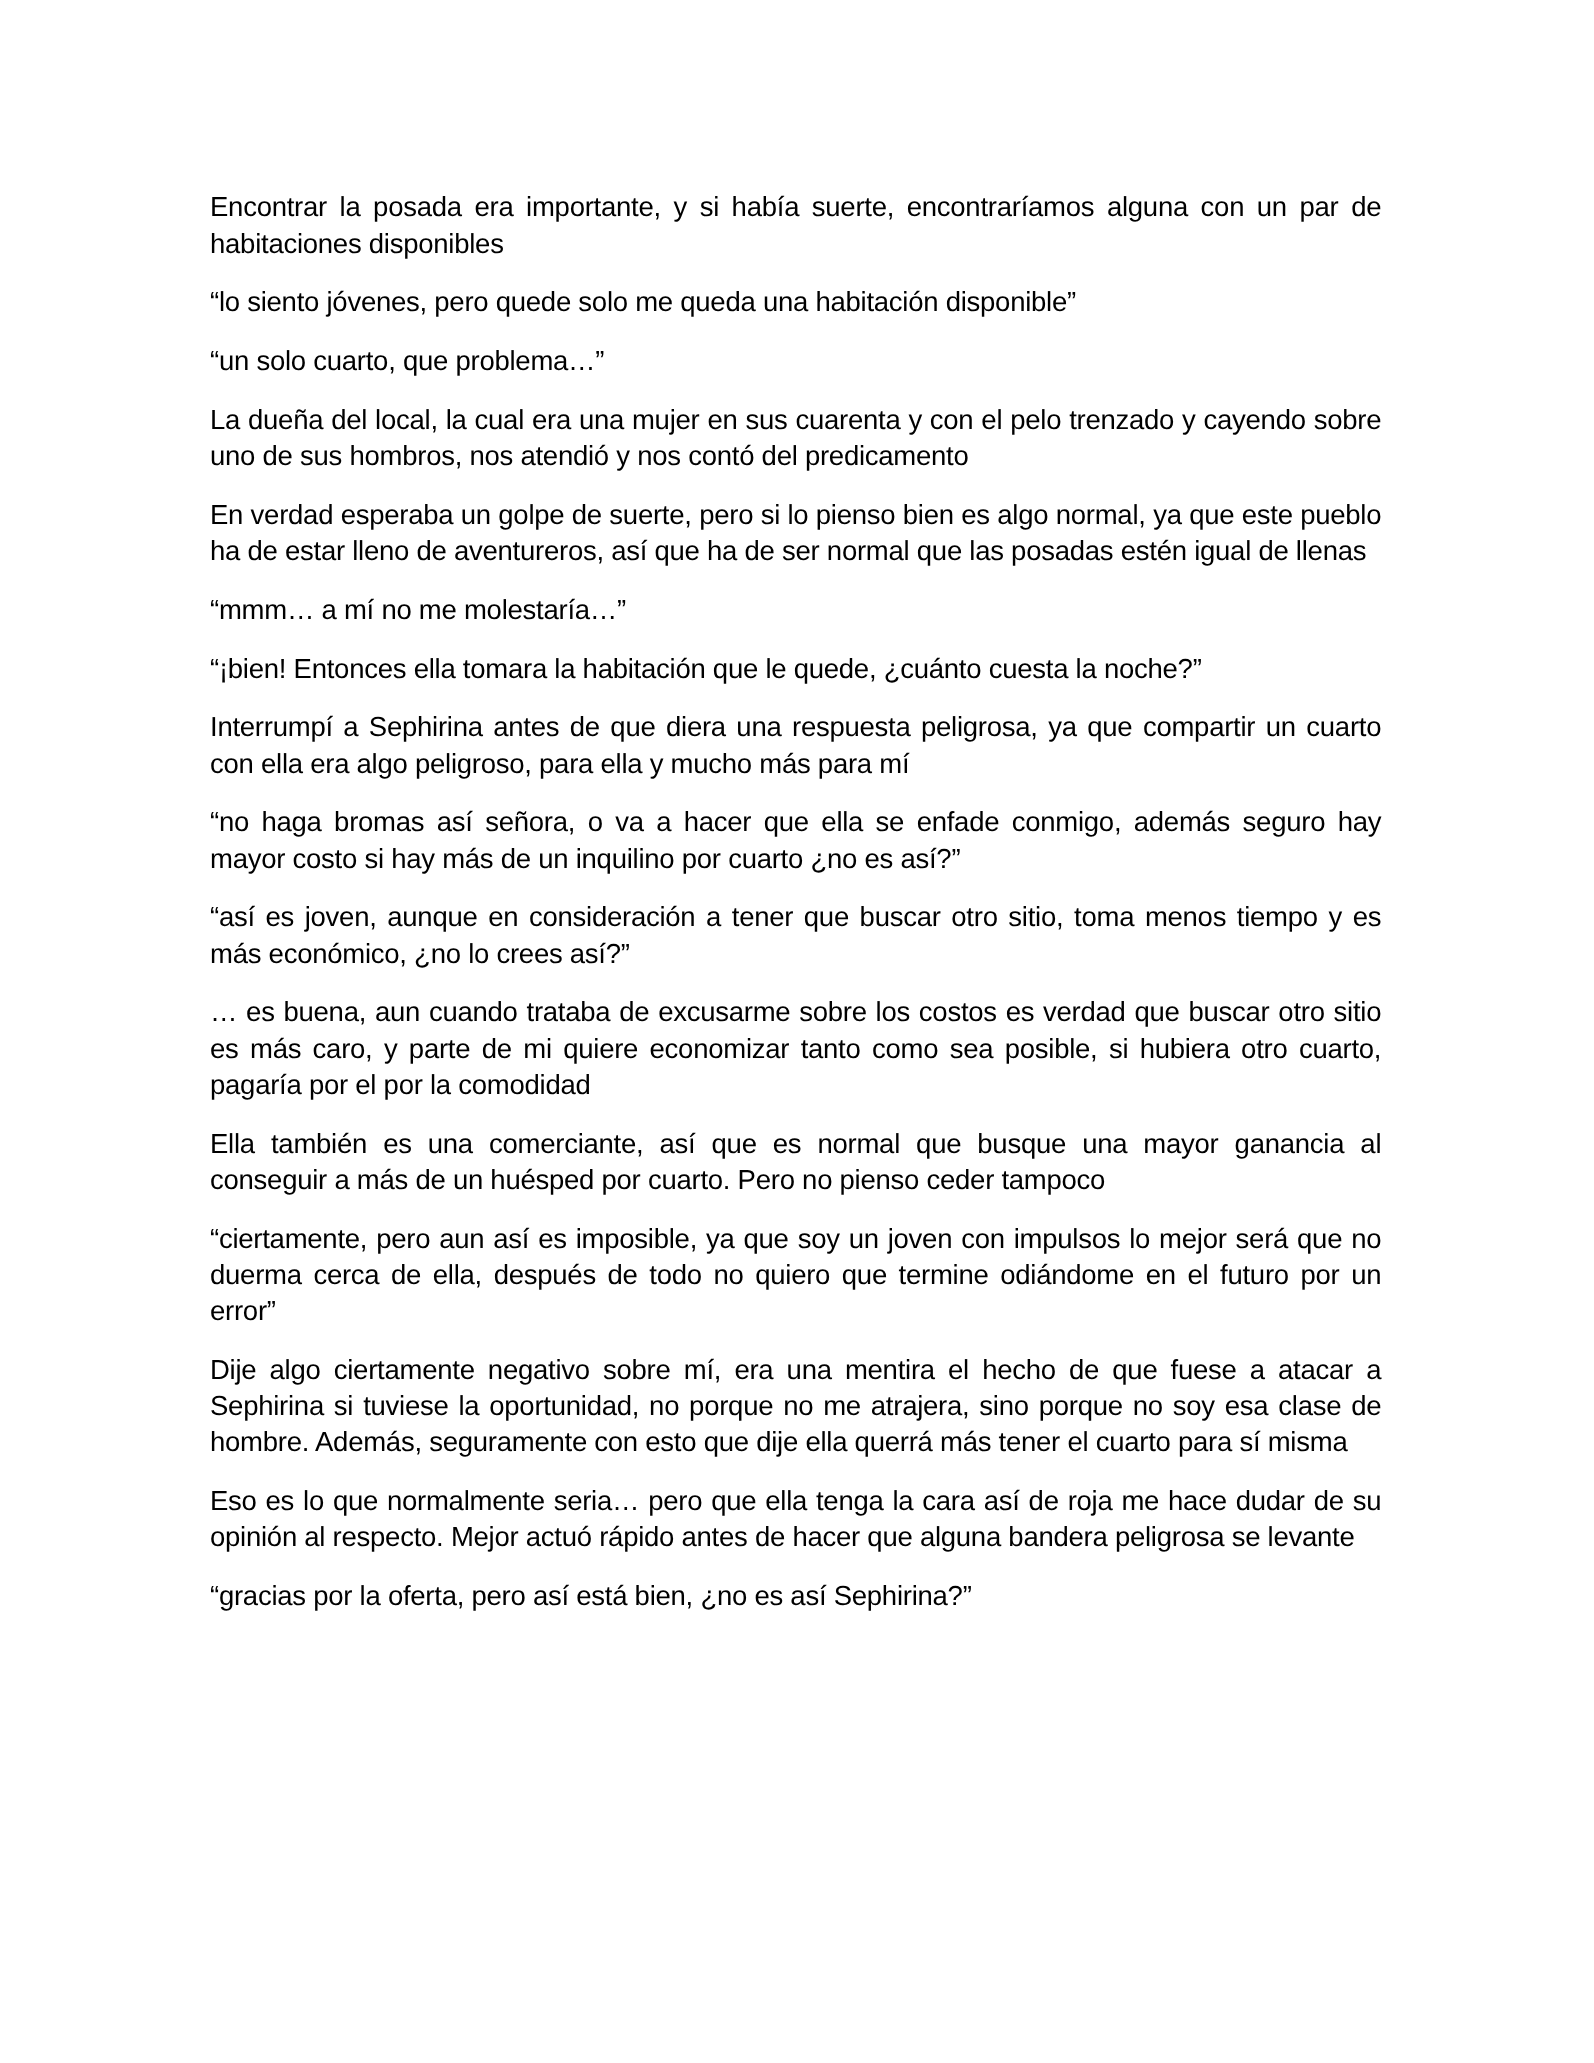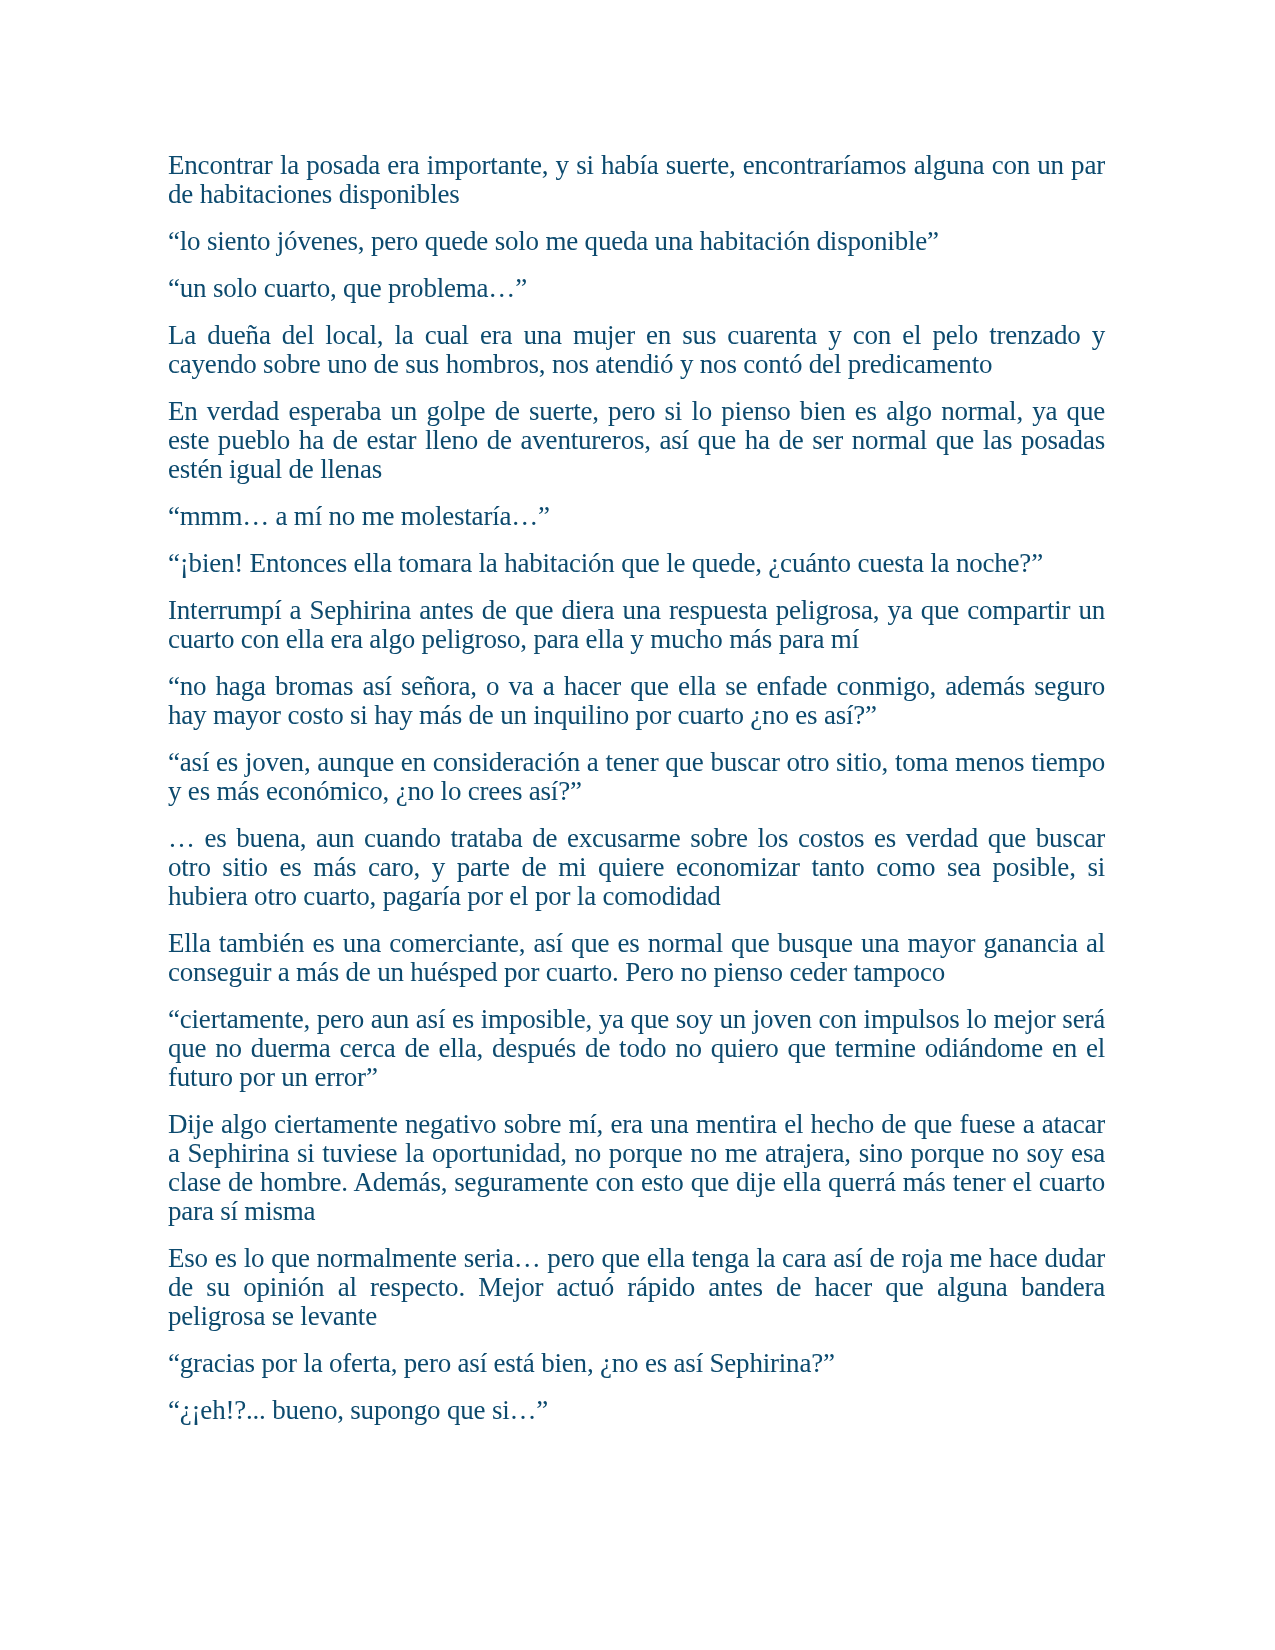--- a/index.html
+++ b/index.html
@@ -11,25 +11,25 @@
   .page {
     position: relative;
     width: 1275px;
     height: 1650px;
     box-sizing: border-box;
     background: #ffffff;
     padding: 151px 170px 0 168px;
     overflow: hidden;
   }
   .content {
-    font-family: Liberation Serif, serif;
-    font-size: 27px;
+    font-family: Liberation Sans, sans-serif;
+    font-size: 22px;
     line-height: 29px;
     letter-spacing: -0.2px;
-    color: #0c4a6e;
+    color: #000000;
   }
   .content p {
     margin: 0 0 18px 0;
     text-align: justify;
     white-space: normal;
   }
 </style>
 </head>
 <body>
 
@@ -44,15 +44,14 @@
     <p>“¡bien! Entonces ella tomara la habitación que le quede, ¿cuánto cuesta la noche?”</p>
     <p>Interrumpí a Sephirina antes de que diera una respuesta peligrosa, ya que compartir un cuarto con ella era algo peligroso, para ella y mucho más para mí</p>
     <p>“no haga bromas así señora, o va a hacer que ella se enfade conmigo, además seguro hay mayor costo si hay más de un inquilino por cuarto ¿no es así?”</p>
     <p>“así es joven, aunque en consideración a tener que buscar otro sitio, toma menos tiempo y es más económico, ¿no lo crees así?”</p>
     <p>… es buena, aun cuando trataba de excusarme sobre los costos es verdad que buscar otro sitio es más caro, y parte de mi quiere economizar tanto como sea posible, si hubiera otro cuarto, pagaría por el por la comodidad</p>
     <p>Ella también es una comerciante, así que es normal que busque una mayor ganancia al conseguir a más de un huésped por cuarto. Pero no pienso ceder tampoco</p>
     <p>“ciertamente, pero aun así es imposible, ya que soy un joven con impulsos lo mejor será que no duerma cerca de ella, después de todo no quiero que termine odiándome en el futuro por un error”</p>
     <p>Dije algo ciertamente negativo sobre mí, era una mentira el hecho de que fuese a atacar a Sephirina si tuviese la oportunidad, no porque no me atrajera, sino porque no soy esa clase de hombre. Además, seguramente con esto que dije ella querrá más tener el cuarto para sí misma</p>
     <p>Eso es lo que normalmente seria… pero que ella tenga la cara así de roja me hace dudar de su opinión al respecto. Mejor actuó rápido antes de hacer que alguna bandera peligrosa se levante</p>
     <p>“gracias por la oferta, pero así está bien, ¿no es así Sephirina?”</p>
-    <p>“¿¡eh!?... bueno, supongo que si…”</p>
   </div>
 </div>
 
 </body></html>

